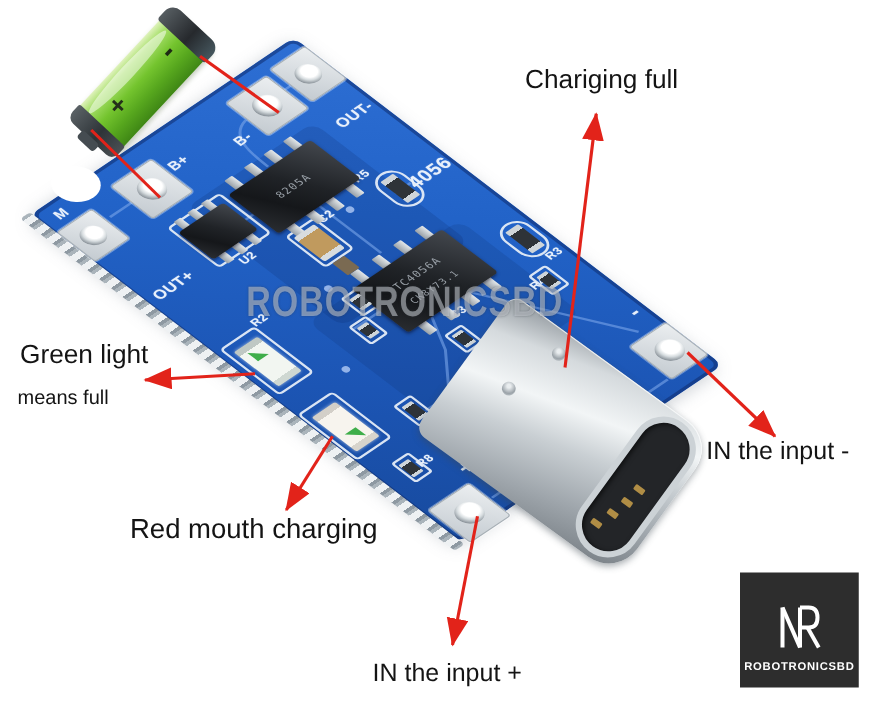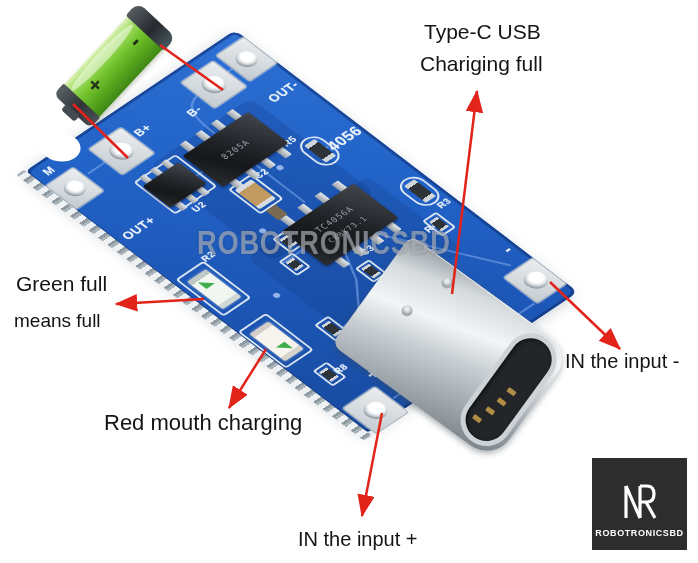--- a/index.html
+++ b/index.html
@@ -248,24 +248,23 @@
       <line x1="160" y1="45" x2="223" y2="90"></line>
       <line x1="73" y1="104" x2="128" y2="158"></line>
       <line x1="204" y1="299" x2="116" y2="304" marker-end="url(#ah)"></line>
       <line x1="266" y1="349" x2="229" y2="408" marker-end="url(#ah)"></line>
       <line x1="452" y1="294" x2="477" y2="91" marker-end="url(#ah)"></line>
       <line x1="550" y1="282" x2="620" y2="349" marker-end="url(#ah)"></line>
       <line x1="382" y1="413" x2="362" y2="516" marker-end="url(#ah)"></line>
     </g>
   </svg>
 
-  <div class="note" style="left:424px;top:20px;font-size:21px">Type-C USB</div>
   <div class="note" style="left:420px;top:52px;font-size:21px">Chariging full</div>
-  <div class="note" style="left:16px;top:272px;font-size:21px">Green full</div>
-  <div class="note" style="left:14px;top:310px;font-size:19px">means full</div>
+  <div class="note" style="left:16px;top:272px;font-size:21px">Green light</div>
+  <div class="note" style="left:14px;top:310px;font-size:16px">means full</div>
   <div class="note" style="left:104px;top:410px;font-size:22px">Red mouth charging</div>
   <div class="note" style="left:298px;top:528px;font-size:20px">IN the input +</div>
   <div class="note" style="left:565px;top:350px;font-size:20px">IN the input -</div>
 
   <div class="logo">
     <svg class="logo-mark" width="48" height="40" viewBox="0 0 48 40">
       <g stroke="#ffffff" stroke-width="3.2" fill="none">
         <path d="M10 38 L10 6"></path>
         <path d="M10 6 L24 38"></path>
         <path d="M24 38 L24 6"></path>

